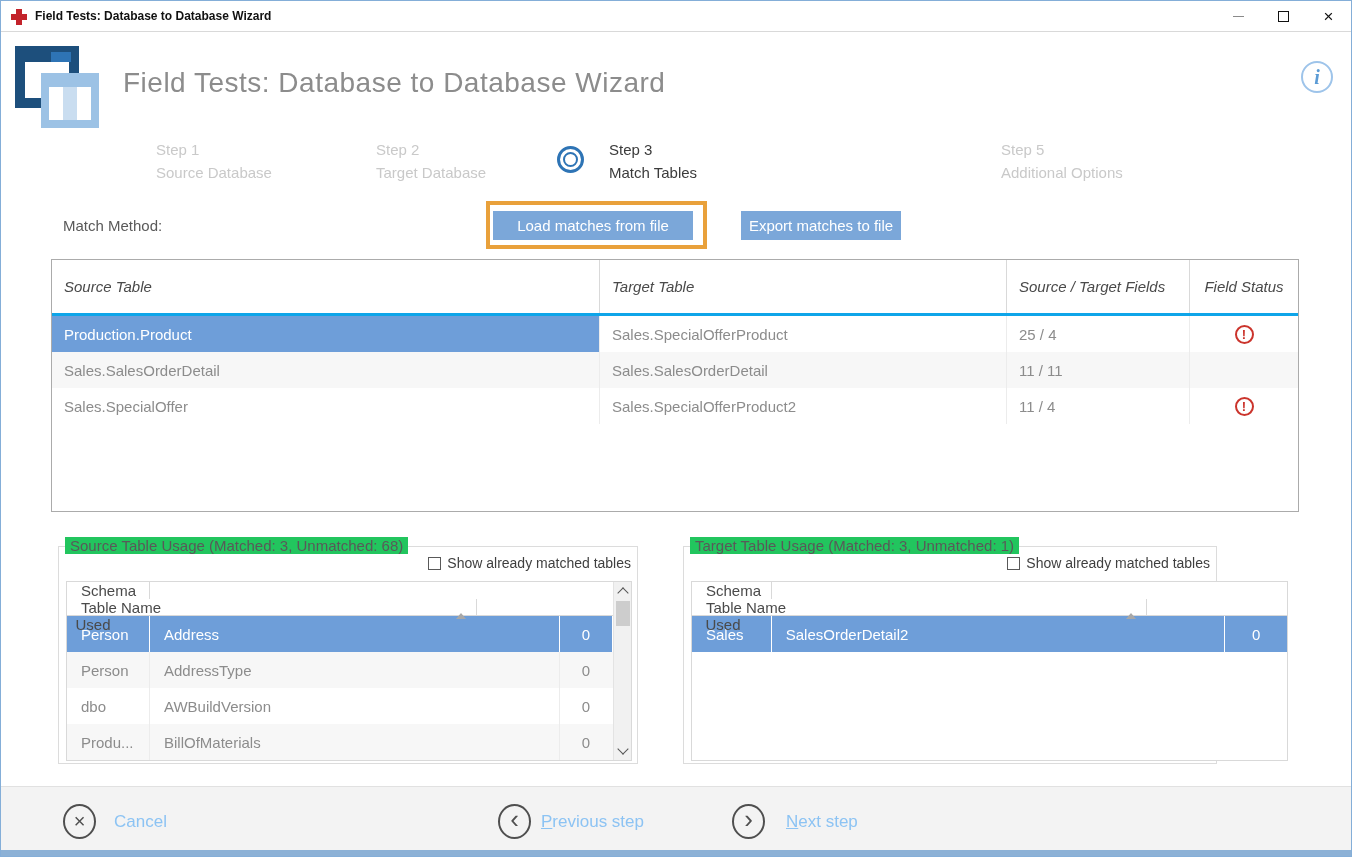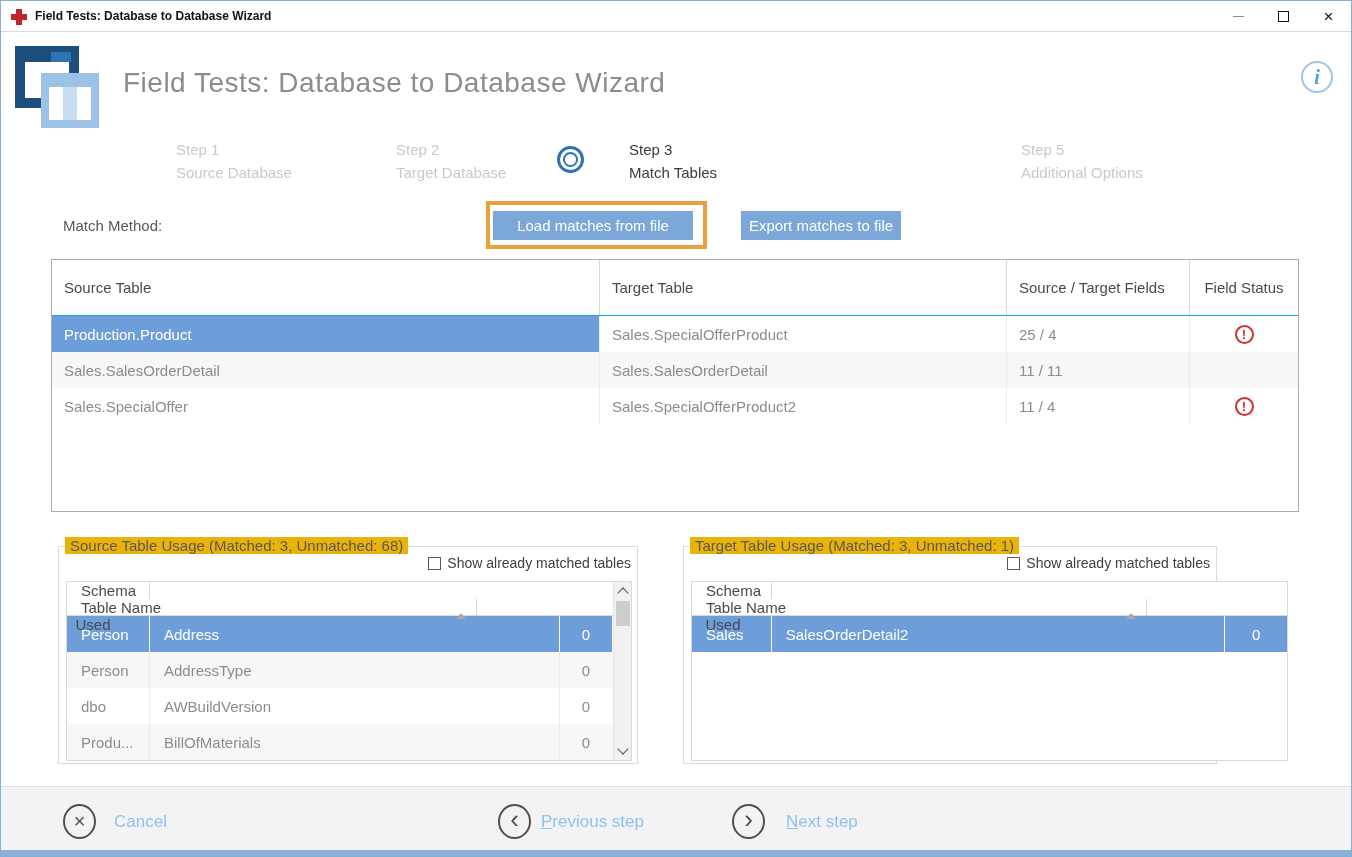--- a/index.html
+++ b/index.html
@@ -35,21 +35,21 @@
   .logo-front-inner { position:absolute; left:8px; top:14px; width:42px; height:33px; background:#fff; }
   .logo-front-stripe { position:absolute; left:14px; top:0; width:14px; height:33px; background:#c9ddf0; }
   .page-title { position:absolute; left:122px; top:66px; font-size:28px; font-weight:300; color:#8c8c8c; letter-spacing:.5px; }
   .info-btn {
     position:absolute; left:1300px; top:60px; width:32px; height:32px; border-radius:50%;
     border:2px solid #9ec4ea; color:#5b9bd5; display:flex; align-items:center; justify-content:center;
     font-family:"Liberation Serif", serif; font-size:20px; font-weight:700; font-style:italic;
   }
 
   
-  .step { position:absolute; top:137px; line-height:23px; font-size:15px; color:#c9c9c9;margin-left:20px; }
+  .step { position:absolute; top:137px; line-height:23px; font-size:15px; color:#c9c9c9; }
   .step .ln2 { display:block; }
   .step.active { color:#3b3b3b; }
   .step.s1 { left:155px; } .step.s2 { left:375px; } .step.s3 { left:608px; }
   .step.s4 { left:780px; } .step.s5 { left:1000px; }
   .step-circle {
     position:absolute; left:556px; top:145px; width:27px; height:27px;
     border:3px solid #2e74b5; border-radius:50%;
     display:flex; align-items:center; justify-content:center;
   }
   .step-circle-inner { width:15px; height:15px; border:2px solid #2e74b5; border-radius:50%; }
@@ -68,39 +68,39 @@
   .highlight-box { position:absolute; left:485px; top:200px; width:221px; height:48px; border:4px solid #e9a13b; }
   .blue-btn {
     position:absolute; top:210px; height:29px; background:#7ba7d9; color:#fff;
     display:flex; align-items:center; justify-content:center; font-size:15px; border:none; cursor:default;
   }
   .btn-load { left:492px; width:200px; }
   .btn-export { left:740px; width:160px; }
 
   
   .match-table { position:absolute; left:50px; top:258px; width:1248px; height:253px; border:1px solid #ababab; background:#fff; }
-  .mt-header { display:flex; height:56px; border-bottom:1px solid #0ea5e9; }
+  .mt-header { display:flex; height:56px; border-bottom:3px solid #0ea5e9;font-style:italic; }
   .mt-header > div { display:flex; align-items:center; padding-left:12px; font-size:15px; color:#4a4a4a; border-right:1px solid #d9d9d9; }
   .mt-header > div:last-child { border-right:none; }
   .mt-row { display:flex; height:36px; }
   .mt-row > div { display:flex; align-items:center; padding-left:12px; font-size:15px; color:#8c8c8c; border-right:1px solid #ececec; }
   .mt-row > div:last-child { border-right:none; }
   .mt-row.alt { background:#f7f7f7; }
   .col-source { width:548px; } .col-target { width:407px; } .col-fields { width:183px; } .col-status { width:108px; justify-content:center; padding-left:0 !important; }
   .cell-selected { background:#6e9ed9; color:#fff !important; }
   .err-icon {
     width:19px; height:19px; border:2px solid #cb342c; border-radius:50%;
     color:#cb342c; font-size:13px; font-weight:700; display:flex; align-items:center; justify-content:center; line-height:1;
   }
 
   
   .groupbox { position:absolute; top:545px; height:218px; border:1px solid #dcdcdc; background:#fff; }
   .gb-source { left:57px; width:580px; }
   .gb-target { left:682px; width:534px; }
-  .gb-legend { position:absolute; left:6px; top:-10px; background:#eab308; padding:0 5px; font-size:15px; color:#595959; white-space:nowrap; }
+  .gb-legend { position:absolute; left:6px; top:-10px; background:#22c55e; padding:0 5px; font-size:15px; color:#595959; white-space:nowrap; }
   .gb-checkrow { position:absolute; right:6px; top:8px; display:flex; align-items:center; gap:6px; }
   .checkbox { width:13px; height:13px; border:1px solid #595959; background:#fff; }
   .gb-checklabel { font-size:14px; color:#3f3f3f; }
 
   .usage-table { position:absolute; left:7px; top:34px; border:1px solid #d9d9d9; background:#fff; }
   .ut-header { display:flex; height:34px; border-bottom:1px solid #d9d9d9;flex-direction:column; }
   .ut-header > div { position:relative; display:flex; align-items:center; padding-left:14px; font-size:15px; color:#4a4a4a; border-right:1px solid #d9d9d9; }
   .ut-header > div:last-child { border-right:none; }
   .ut-row { display:flex; height:36px; }
   .ut-row > div { display:flex; align-items:center; padding-left:14px; font-size:15px; color:#8c8c8c; border-right:1px solid #ececec; }

